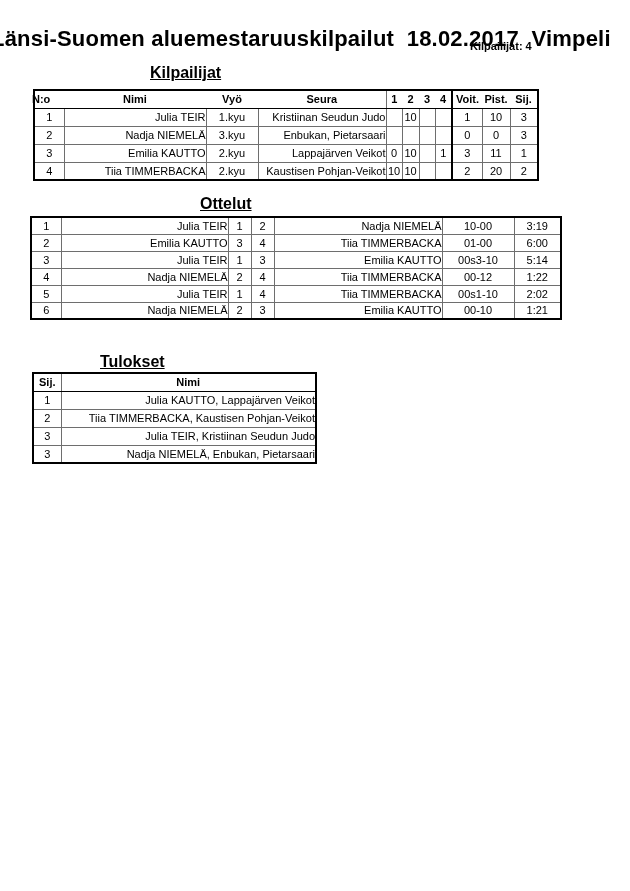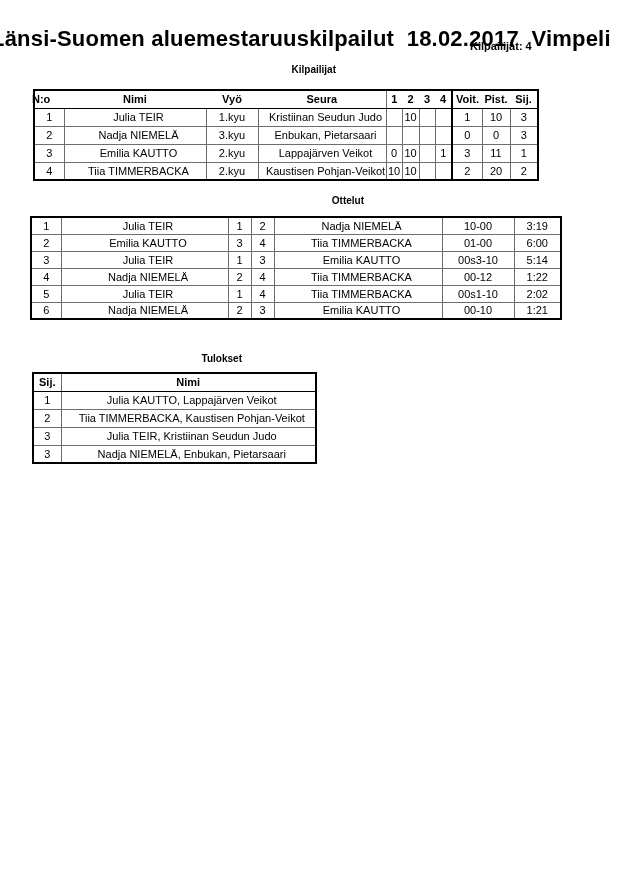--- a/index.html
+++ b/index.html
@@ -29,24 +29,25 @@
     top: 40px;
     left: 470px;
     width: 125px;
     text-align: left;
     font-size: 11px;
     font-weight: 700;
   }
 
   .section-heading {
     position: absolute;
-    font-size: 10px;
-    font-weight: 700;
-    text-align: right;
+    font-size: 16px;
+    font-weight: 700;
+    text-align: left;
     white-space: nowrap;
+    text-decoration: underline;
   }
   .section-heading.kilpailijat { left: 150px; top: 64px;  width: 186px; }
   .section-heading.ottelut     { left: 200px; top: 195px; width: 164px; }
   .section-heading.tulokset    { left: 100px; top: 353px; width: 142px; }
 
   table {
     position: absolute;
     border-collapse: collapse;
     table-layout: fixed;
     font-size: 11px;
@@ -59,21 +60,21 @@
     overflow: visible;
     vertical-align: middle;
   }
   th {
     font-weight: 700;
     text-align: center;
     border-bottom: 1px solid #000;
   }
   td { border: 1px solid #6e6e6e; }
 
-  .al { text-align: center; padding-left: 7px; margin-top: 28px; }
+  .al { text-align: right; padding-left: 7px; margin-top: 28px; }
   .ac { text-align: center; }
   .bL2 { border-left: 2px solid #000 !important; }   
   .bL1 { border-left: 1px solid #6e6e6e; }           
 
   #t-kilpailijat { left: 33px; top: 89px;  width: 504px; }
   #t-kilpailijat tr { height: 18px; }
 
   #t-ottelut { left: 30px; top: 216px; width: 530px; }
   #t-ottelut tr { height: 17px; }
   #t-ottelut tr.hdr { height: 18px; }

